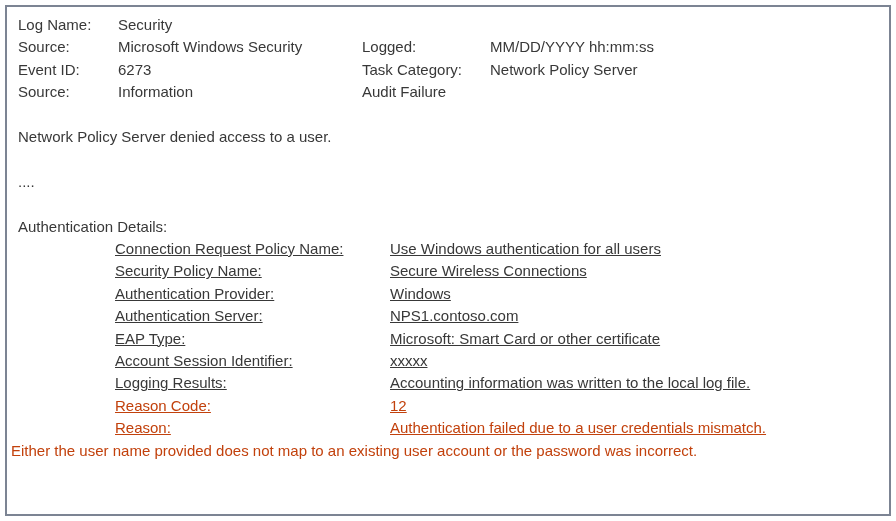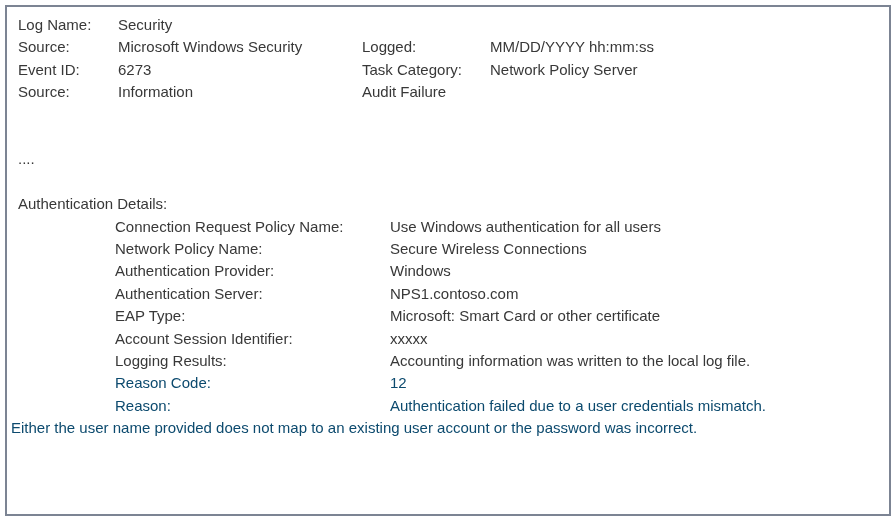--- a/index.html
+++ b/index.html
@@ -22,24 +22,24 @@
     padding: 7px 8px 0 11px;
     overflow: hidden;
   }
   .hrow { display: flex; white-space: nowrap; }
   .hl1 { width: 100px; flex: 0 0 auto; }
   .hv1 { width: 244px; flex: 0 0 auto; }
   .hl2 { width: 128px; flex: 0 0 auto; }
   .hv2 { flex: 1 1 auto; }
   .spacer { height: 22.4px; }
   .textline { white-space: nowrap; }
-  .drow { display: flex; padding-left: 97px; white-space: nowrap; }
+  .drow { display: flex; padding-left: 97px; white-space: nowrap; text-decoration: underline; }
   .dlabel { width: 275px; flex: 0 0 auto; }
   .dvalue { flex: 1 1 auto; }
-  .red { color: #0c4a6e; align-items: center; }
+  .red { color: #c2410c; align-items: center; }
   .footer-note { margin-left: -7px; white-space: nowrap; }
 </style>
 </head>
 <body>
 
 <div class="page">
   <div class="frame">
 
     <div class="hrow">
       <span class="hl1">Log Name:</span>
@@ -60,35 +60,36 @@
       <span class="hv2">Network Policy Server</span>
     </div>
     <div class="hrow">
       <span class="hl1">Source:</span>
       <span class="hv1">Information</span>
       <span class="hv2">Audit Failure</span>
     </div>
 
     <div class="spacer"></div>
 
+    <div class="textline">Network Policy Server denied access to a user.</div>
 
     <div class="spacer"></div>
 
     <div class="textline">....</div>
 
     <div class="spacer"></div>
 
     <div class="textline">Authentication Details:</div>
 
     <div class="drow">
       <span class="dlabel">Connection Request Policy Name:</span>
       <span class="dvalue">Use Windows authentication for all users</span>
     </div>
     <div class="drow">
-      <span class="dlabel">Network Policy Name:</span>
+      <span class="dlabel">Security Policy Name:</span>
       <span class="dvalue">Secure Wireless Connections</span>
     </div>
     <div class="drow">
       <span class="dlabel">Authentication Provider:</span>
       <span class="dvalue">Windows</span>
     </div>
     <div class="drow">
       <span class="dlabel">Authentication Server:</span>
       <span class="dvalue">NPS1.contoso.com</span>
     </div>

